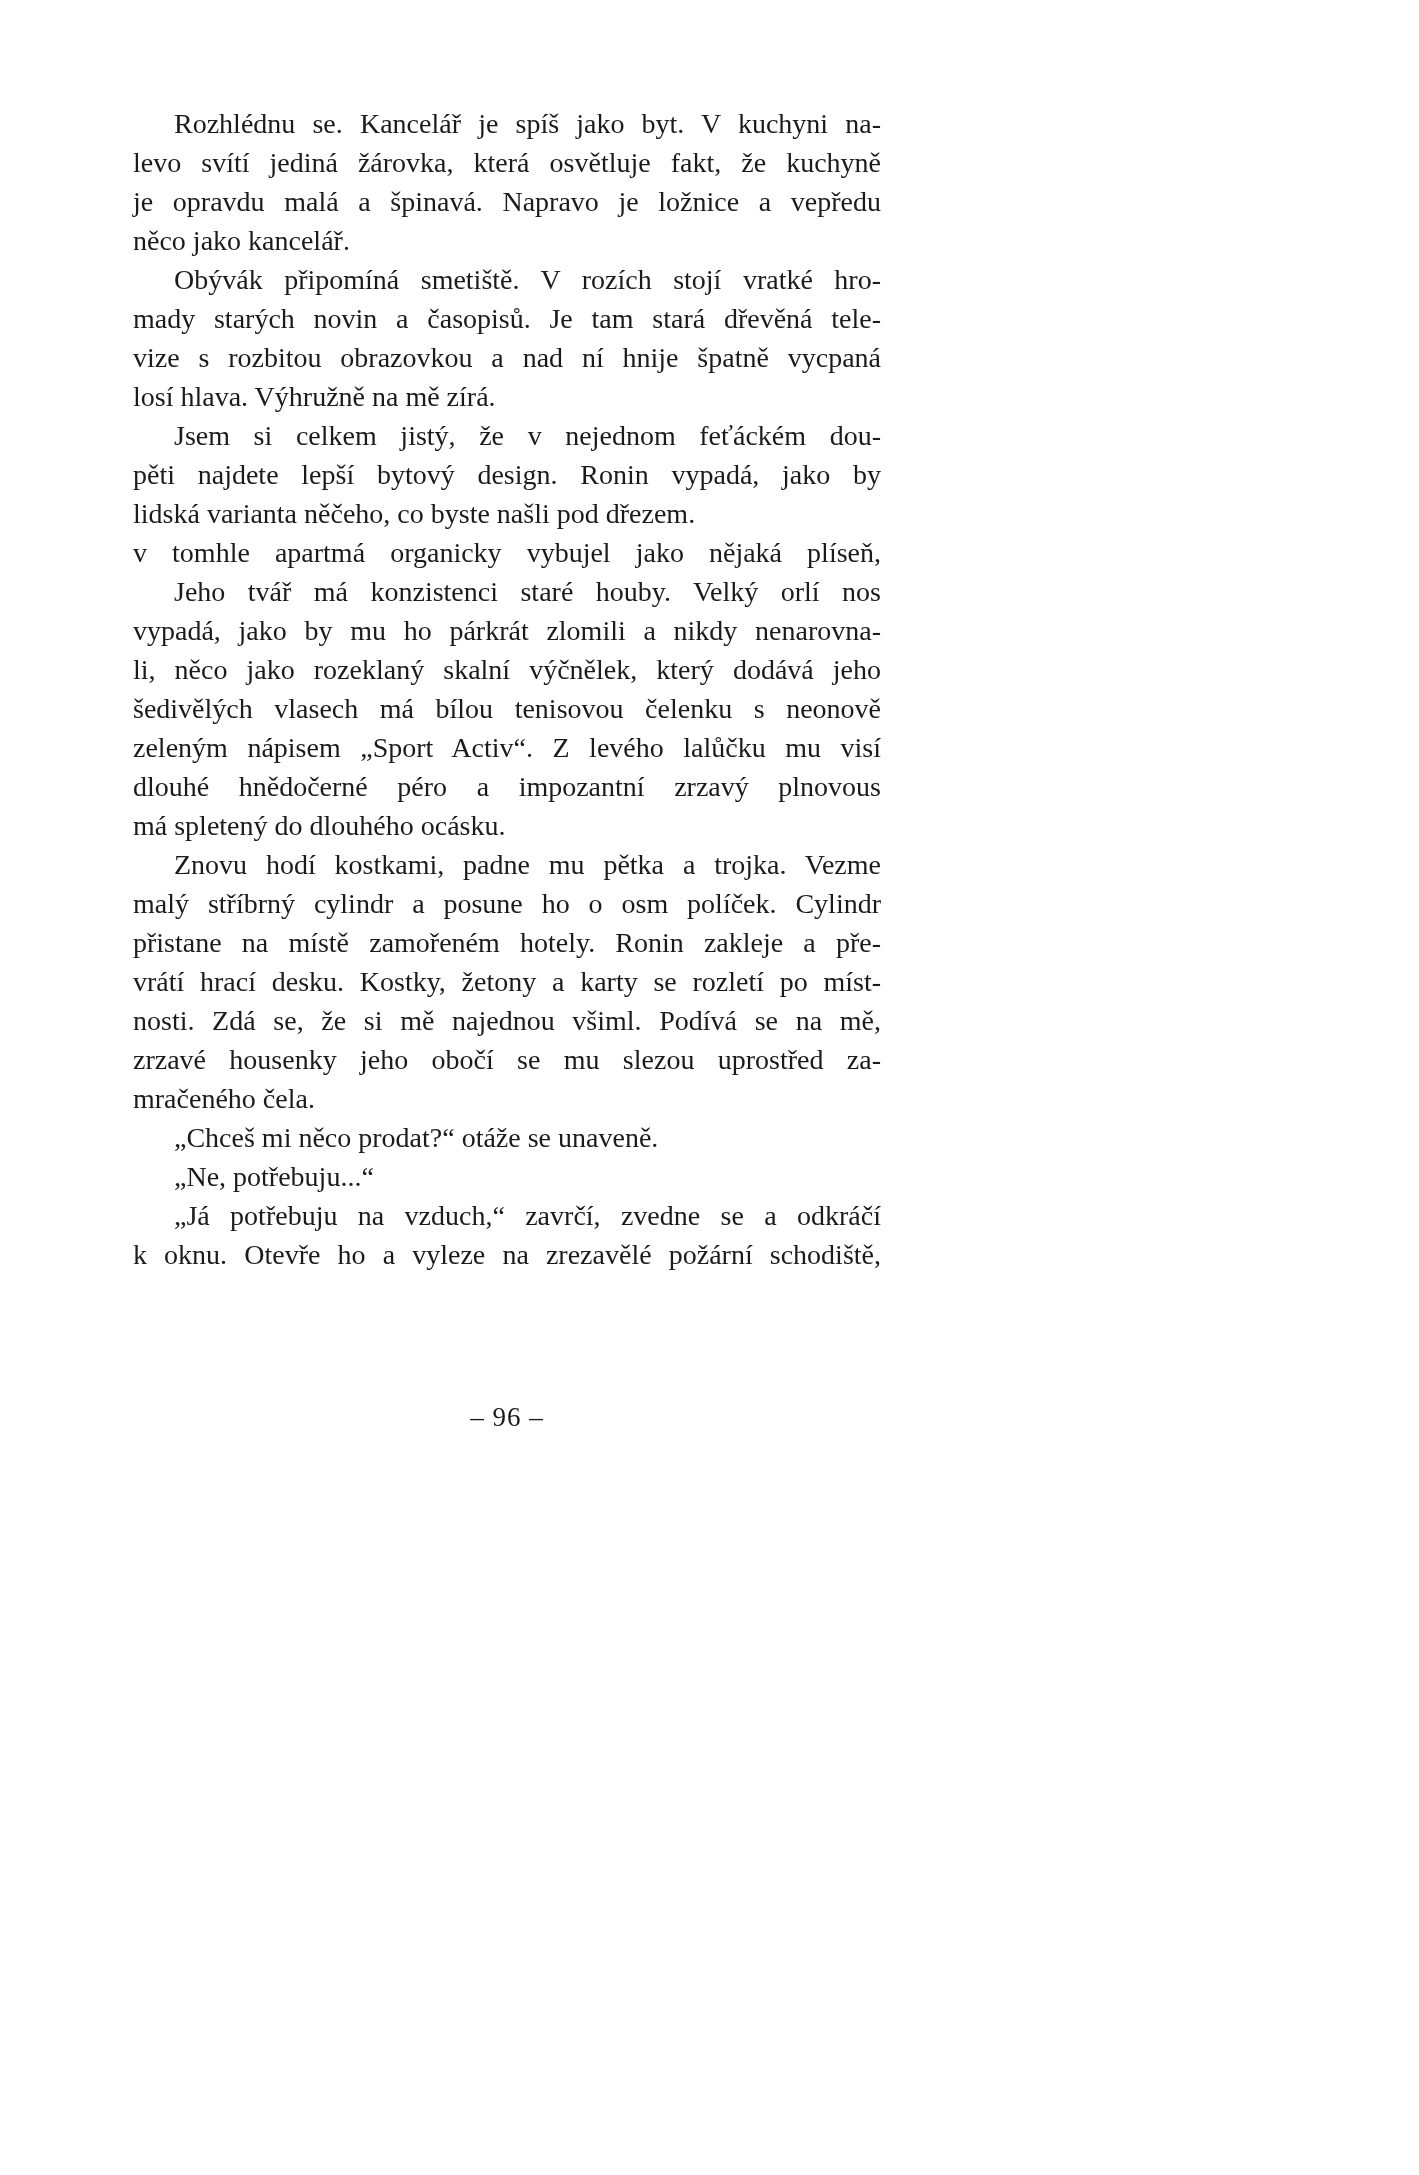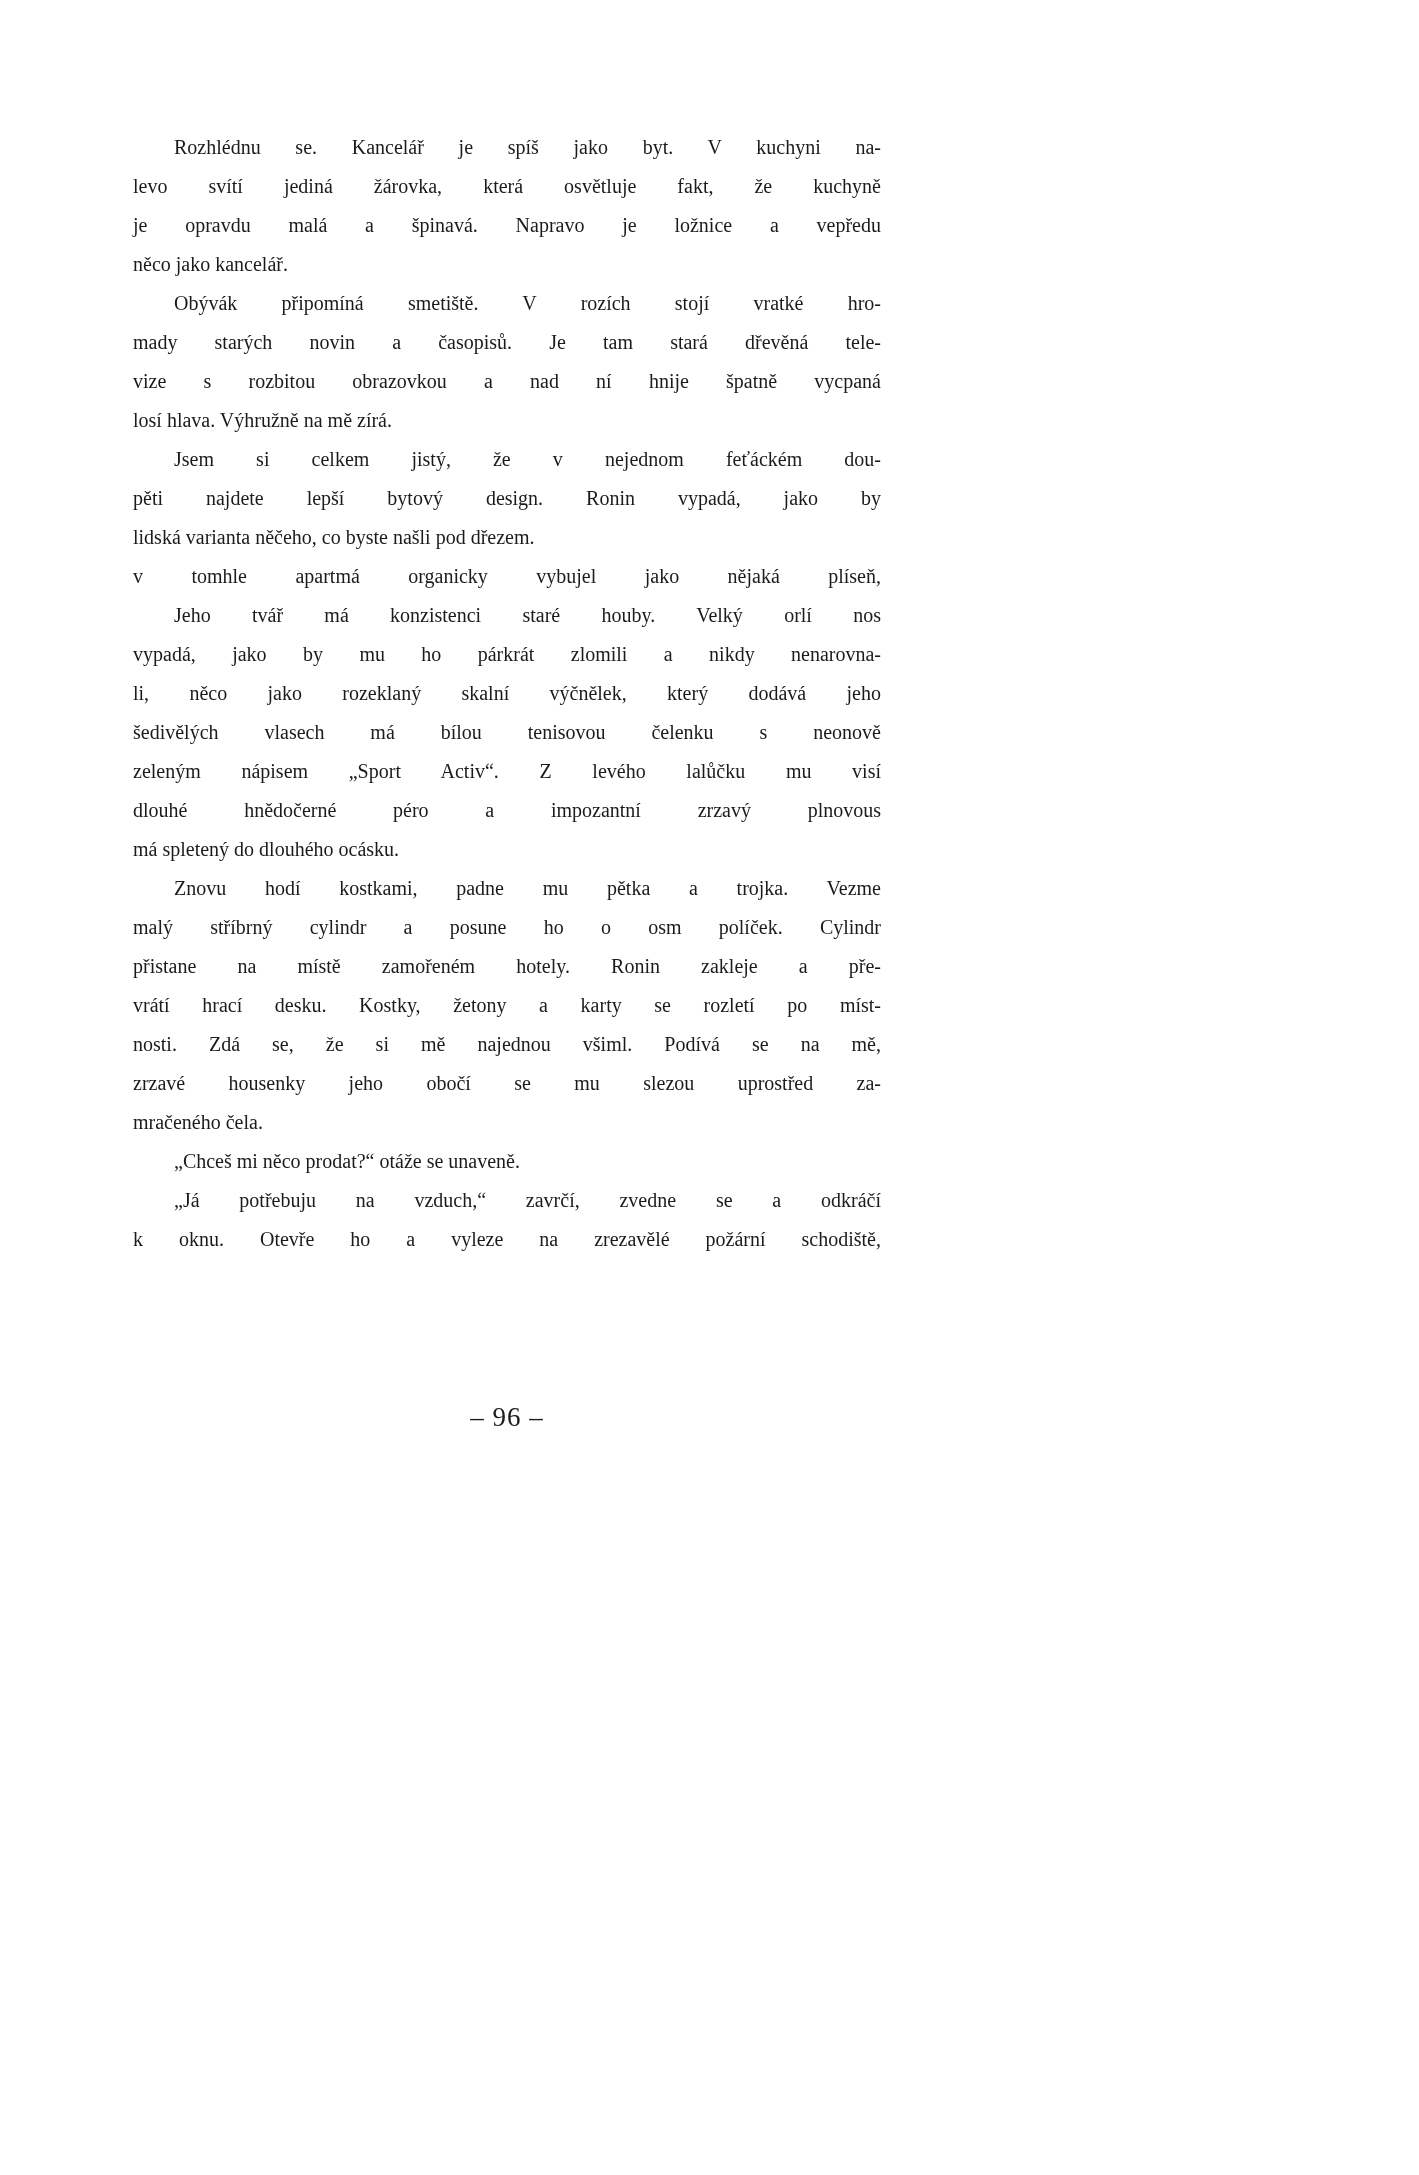--- a/index.html
+++ b/index.html
@@ -11,23 +11,23 @@
     height: 2175px;
     background: #ffffff;
     font-family: "Liberation Serif", "DejaVu Serif", serif;
     color: #1b1b1b;
     overflow: hidden;
   }
 
   .text-block {
     position: absolute;
     left: 133px;
-    top: 128px;
+    top: 104px;
     width: 748px;
-    font-size: 20px;
+    font-size: 28px;
     line-height: 39px;
   }
 
   .paragraph { margin: 0; padding: 0; }
 
   .line {
     display: block;
     text-align: justify;
     text-align-last: justify;
     text-justify: inter-word;
@@ -83,18 +83,21 @@
         <span class="line">přistane na místě zamořeném hotely. Ronin zakleje a pře-</span>
         <span class="line">vrátí hrací desku. Kostky, žetony a karty se rozletí po míst-</span>
         <span class="line">nosti. Zdá se, že si mě najednou všiml. Podívá se na mě,</span>
         <span class="line">zrzavé housenky jeho obočí se mu slezou uprostřed za-</span>
         <span class="line last">mračeného čela.</span>
       </p>
       <p class="paragraph">
         <span class="line first last">„Chceš mi něco prodat?“ otáže se unaveně.</span>
       </p>
       <p class="paragraph">
+        <span class="line first last">„Ne, potřebuju...“</span>
+      </p>
+      <p class="paragraph">
         <span class="line first">„Já potřebuju na vzduch,“ zavrčí, zvedne se a odkráčí</span>
         <span class="line">k oknu. Otevře ho a vyleze na zrezavělé požární schodiště,</span>
       </p>
     </main>
   <div class="page-number">– 96 –</div>
 </div>
 
 </body></html>

